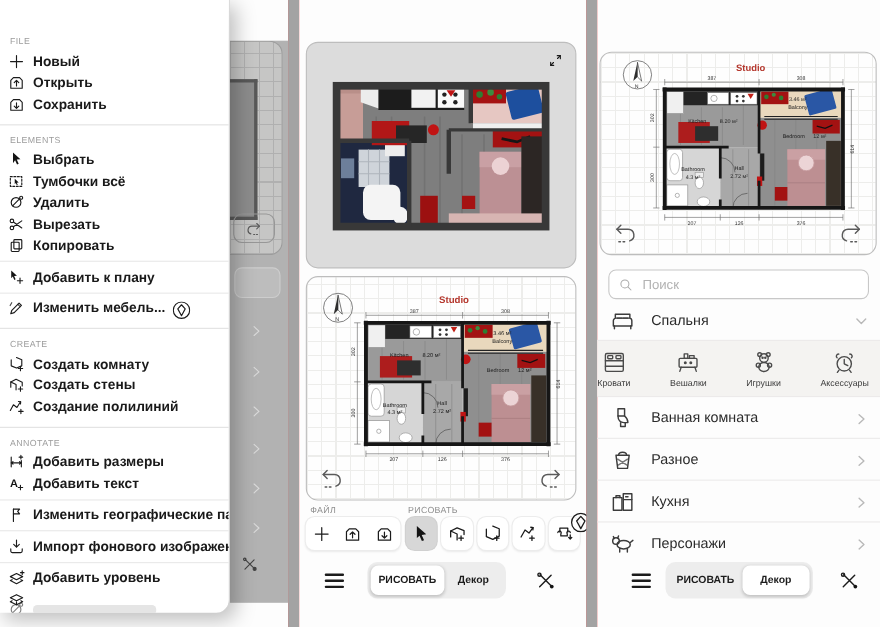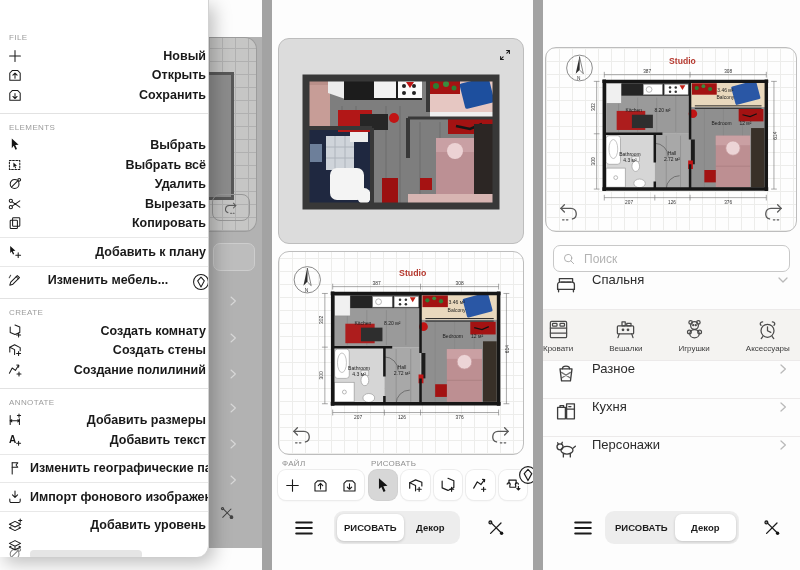--- a/index.html
+++ b/index.html
@@ -19,21 +19,21 @@
   
   .menu{position:absolute;left:0;top:0;width:209px;height:557px;background:#fff;
         border-right:1px solid #d2d2d2;border-radius:0 0 12px 0;
         box-shadow:5px 6px 18px rgba(0,0,0,.25);padding-top:33px;box-sizing:border-box;
         overflow:hidden;z-index:3;}
   .mlabel{font-size:8px;color:#9c9c9c;letter-spacing:.4px;margin:9px 0 4px 9px;}
   .mlabel:first-child{margin-top:0;}
   hr.sec{border:none;border-top:1px solid #e2e2e2;margin:8px 0 0 0;}
   hr.grp{border:none;border-top:1px solid #e8e8e8;margin:4px 0;}
   .mitem{display:flex;align-items:center;height:19.5px;padding:0 2px 0 7px;gap:7px;
-         font-size:12.5px;font-weight:700;color:#191919;white-space:nowrap;overflow:hidden;cursor:default;justify-content:space-between;}
+         font-size:12.5px;font-weight:700;color:#191919;white-space:nowrap;overflow:hidden;cursor:default;}
   .mic{width:16px;height:16px;flex:none;}
   .pbadge{width:13px;height:13px;flex:none;display:block;}
   .mcut{position:absolute;left:7px;top:546px;display:flex;gap:7px;align-items:center;opacity:.55;}
   .mcut .cbar{width:112px;height:9px;border-radius:4px;background:#cfcfcf;}
 
   
   .sliver{position:absolute;left:209px;right:0;top:0;bottom:0;}
   .sl-dim{position:absolute;left:0;right:0;top:37px;height:511px;background:#b2b2b2;}
   .sl-card{position:absolute;left:0;right:5px;top:37px;height:193px;background:#c6c6c5;
            border:1px solid #9c9c9c;border-left:none;border-radius:0 12px 12px 0;overflow:hidden;
@@ -102,21 +102,21 @@
   .p2 .toolsbtn{left:214px;} .p3 .toolsbtn{left:219px;}
 
   
   .search{position:absolute;left:10px;top:245px;right:10px;height:27px;border:1px solid #c8c8c8;
           border-radius:7px;background:#fff;display:flex;align-items:center;gap:6px;padding:0 8px;box-sizing:border-box;}
   .search .ic{width:14px;height:14px;} .search .ic path,.search .ic circle{stroke:#a9a9a9;}
   .search input{border:none;outline:none;flex:1;font-size:12px;color:#444;background:transparent;
                 font-family:"Liberation Sans",sans-serif;}
   .search input::placeholder{color:#b3b3b3;}
   #cats{position:absolute;left:0;right:0;top:272px;}
-  .catrow{display:flex;height:37px;padding:0 11px;border-top:1px solid #eceaea;}
+  .catrow{display:flex;align-items:center;height:37px;padding:0 11px;border-top:1px solid #eceaea;}
   .catrow:first-child{border-top:none;}
   .catrow .cic{width:24px;height:24px;margin-right:14px;}
   .catrow .cic .ic{width:24px;height:24px;} .catrow .cic .ic path,.catrow .cic .ic rect,
   .catrow .cic .ic circle,.catrow .cic .ic ellipse{stroke:#3c3c3c;stroke-width:1.1;}
   .catlabel{font-size:13px;color:#2b2b2b;}
   .chev{margin-left:auto;width:14px;height:14px;}
   .chev .ic path{stroke:#b9b9b9;stroke-width:1.6;}
   .substrip{display:flex;background:#f4f3f1;height:50px;border-top:1px solid #eceaea;align-items:center;gap:36px;}
   .subcell{flex:1;display:flex;flex-direction:column;align-items:center;justify-content:center;gap:2px;height:100%;}
   .subcell .ic{width:25px;height:25px;}
@@ -224,21 +224,21 @@
             </span>
             <span>Выбрать</span>
           </div>
           <div class="mitem">
             <span class="mic">
               <svg class="ic" viewBox="0 0 20 20">
                 <rect x="3" y="4.5" width="13" height="11" stroke-dasharray="2.2 1.8" stroke-width="1"></rect>
                 <path class="f" d="M8 7l4.5 4-2.2.3 1.1 2.5-1 .5-1.2-2.6-1.2 1.5z"></path>
               </svg>
             </span>
-            <span>Выбрать всё</span>
+            <span>Тумбочки всё</span>
           </div>
           <div class="mitem">
             <span class="mic">
               <svg class="ic" viewBox="0 0 20 20">
                 <circle cx="9.5" cy="10" r="5.5"></circle>
                 <path d="M5.6 13.9l7.8-7.8"></path>
                 <circle cx="15.3" cy="4.7" r="1.7"></circle>
               </svg>
             </span>
             <span>Удалить</span>
@@ -948,20 +948,35 @@
                 <path d="M10 7l-6.6 5.4c-.8.7-.3 2 .8 2h11.6c1.1 0 1.6-1.3.8-2z"></path>
                 <path d="M6.8 12.6c1-1.4 5.4-1.4 6.4 0" opacity=".8"></path>
               </svg>
             </span>
             <span class="sublabel">Вешалки</span>
           </div>
         </div>
         <div class="catrow">
           <span class="cic">
             <svg class="ic" viewBox="0 0 20 20">
+              <path d="M6.5 3h5v5.5h-5z"></path>
+              <path d="M6.5 8.5c0 3.5 2 5 4.5 5h3c0-3-2.5-5-2.5-5"></path>
+              <path d="M8.5 13.5v3h3.5v-3"></path>
+            </svg>
+          </span>
+          <span class="catlabel">Ванная комната</span>
+          <span class="chev">
+            <svg class="ic" viewBox="0 0 20 20">
+              <path d="M7.5 5l5.5 5-5.5 5" stroke-width="1.8"></path>
+            </svg>
+          </span>
+        </div>
+        <div class="catrow">
+          <span class="cic">
+            <svg class="ic" viewBox="0 0 20 20">
               <path d="M5 6.5h10l-1.3 10H6.3z"></path>
               <path d="M7 6.5c0-3 6-3 6 0"></path>
               <path d="M6.3 9.5l7 4.5M13.7 9.5l-7 4.5" opacity=".7"></path>
             </svg>
           </span>
           <span class="catlabel">Разное</span>
           <span class="chev">
             <svg class="ic" viewBox="0 0 20 20">
               <path d="M7.5 5l5.5 5-5.5 5" stroke-width="1.8"></path>
             </svg>

